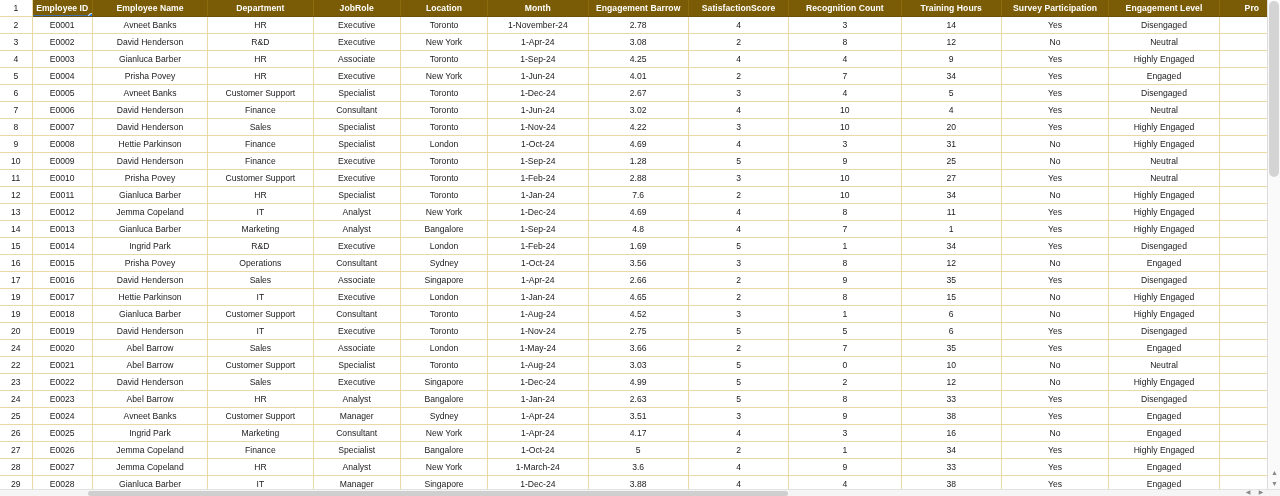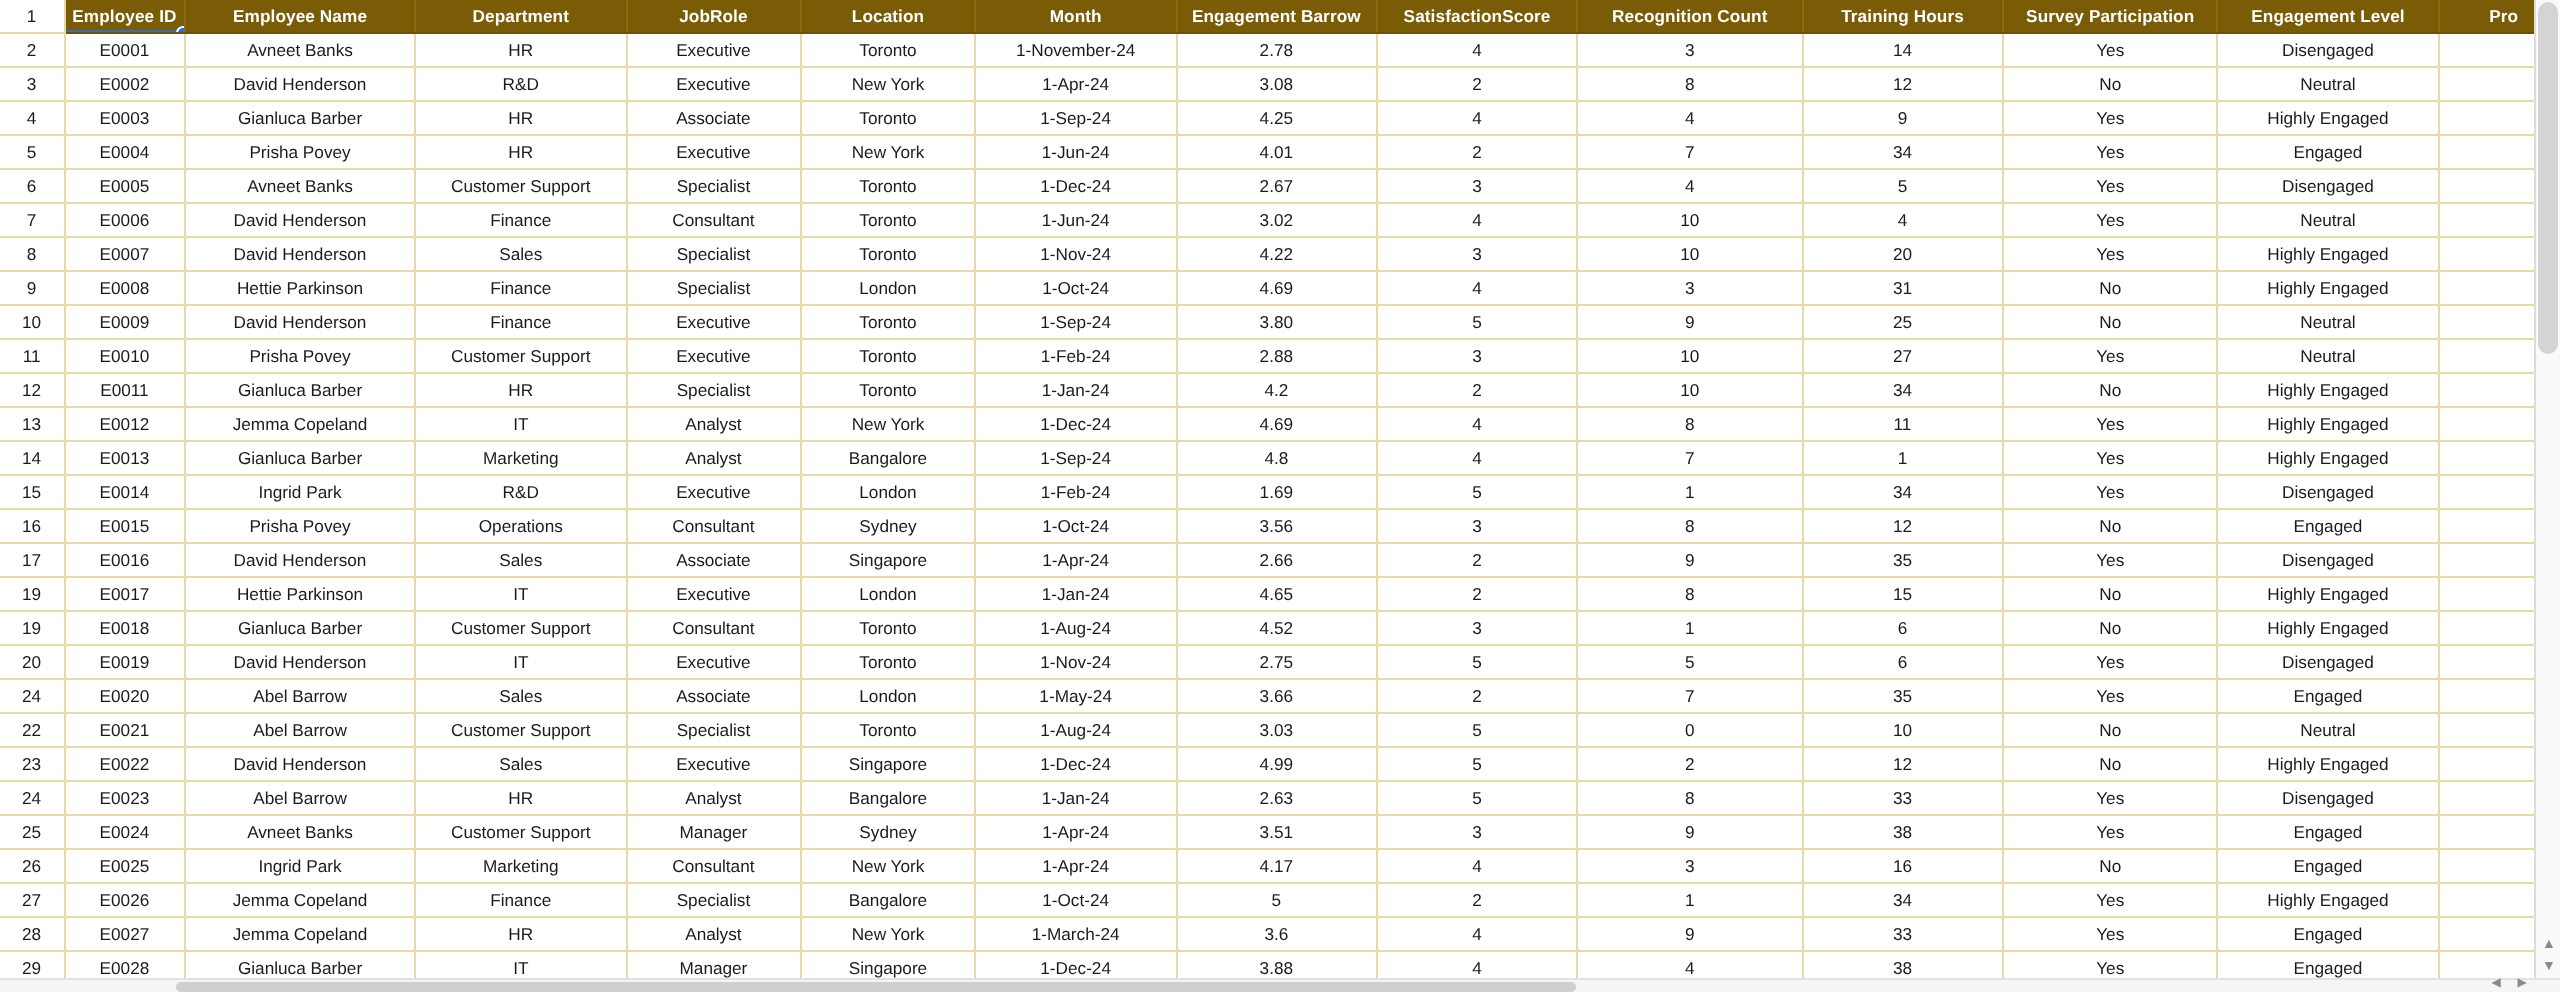--- a/index.html
+++ b/index.html
@@ -329,21 +329,21 @@
             <td></td>
           </tr>
           <tr>
             <td class="gutter">10</td>
             <td>E0009</td>
             <td>David Henderson</td>
             <td>Finance</td>
             <td>Executive</td>
             <td>Toronto</td>
             <td>1-Sep-24</td>
-            <td>3.80</td>
+            <td>1.28</td>
             <td>5</td>
             <td>9</td>
             <td>25</td>
             <td>No</td>
             <td>Neutral</td>
             <td></td>
           </tr>
           <tr>
             <td class="gutter">11</td>
             <td>E0010</td>
@@ -361,21 +361,21 @@
             <td></td>
           </tr>
           <tr>
             <td class="gutter">12</td>
             <td>E0011</td>
             <td>Gianluca Barber</td>
             <td>HR</td>
             <td>Specialist</td>
             <td>Toronto</td>
             <td>1-Jan-24</td>
-            <td>4.2</td>
+            <td>7.6</td>
             <td>2</td>
             <td>10</td>
             <td>34</td>
             <td>No</td>
             <td>Highly Engaged</td>
             <td></td>
           </tr>
           <tr>
             <td class="gutter">13</td>
             <td>E0012</td>

